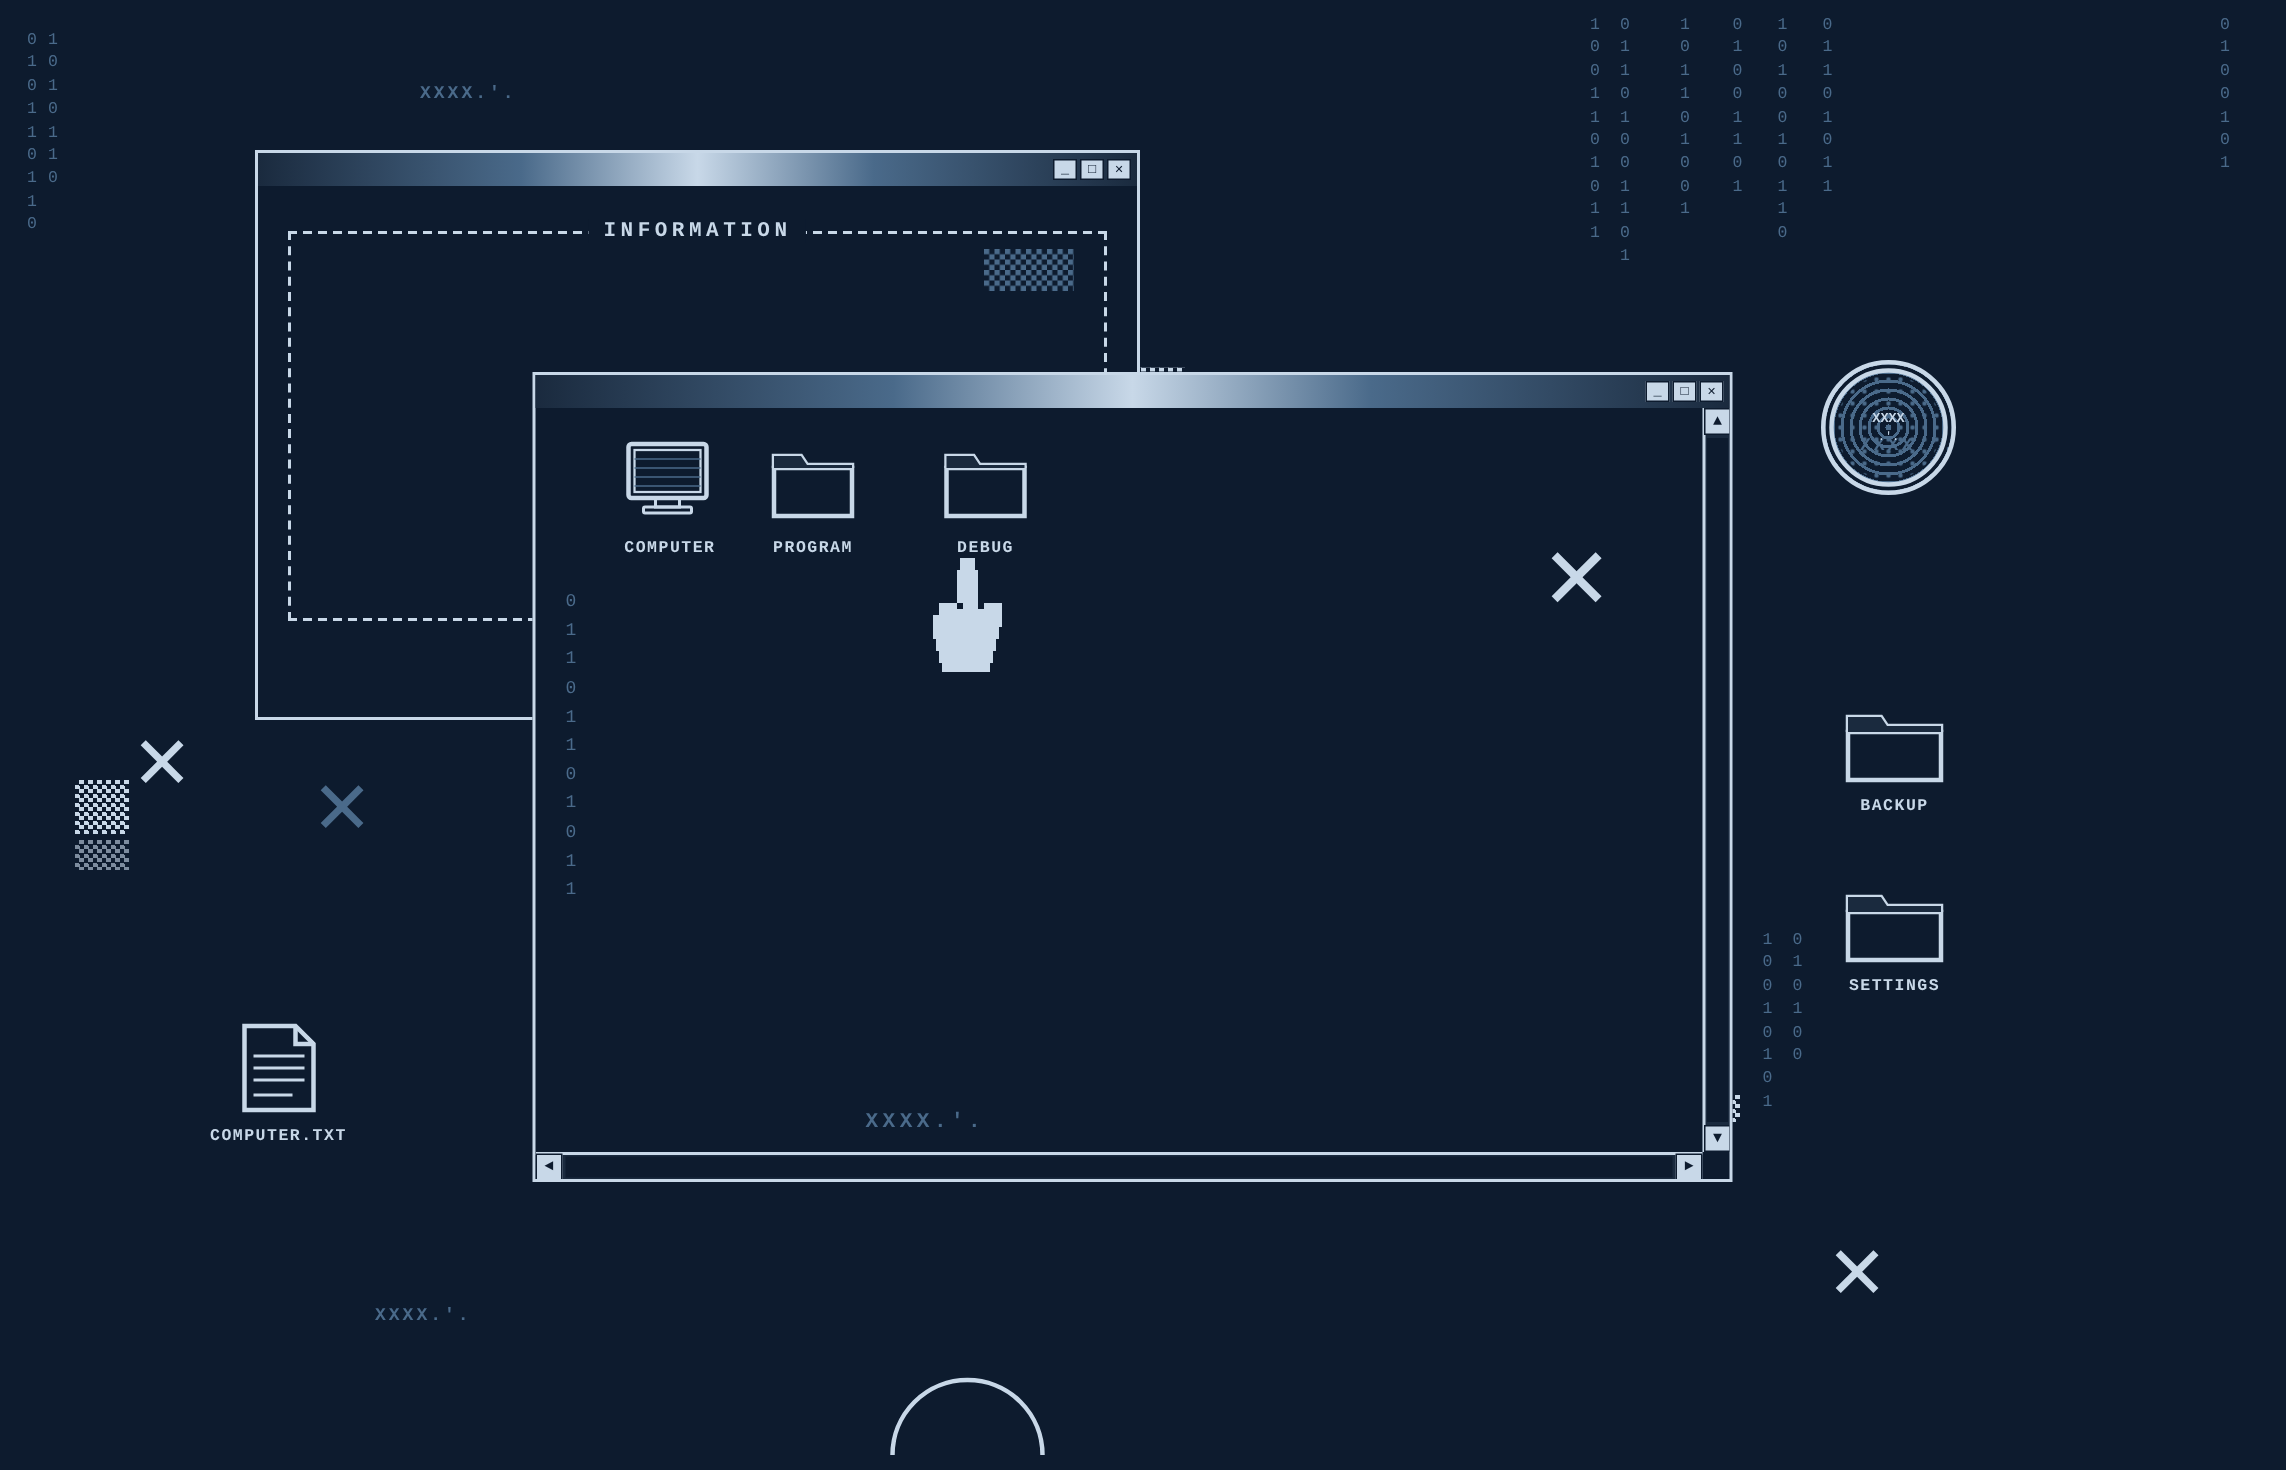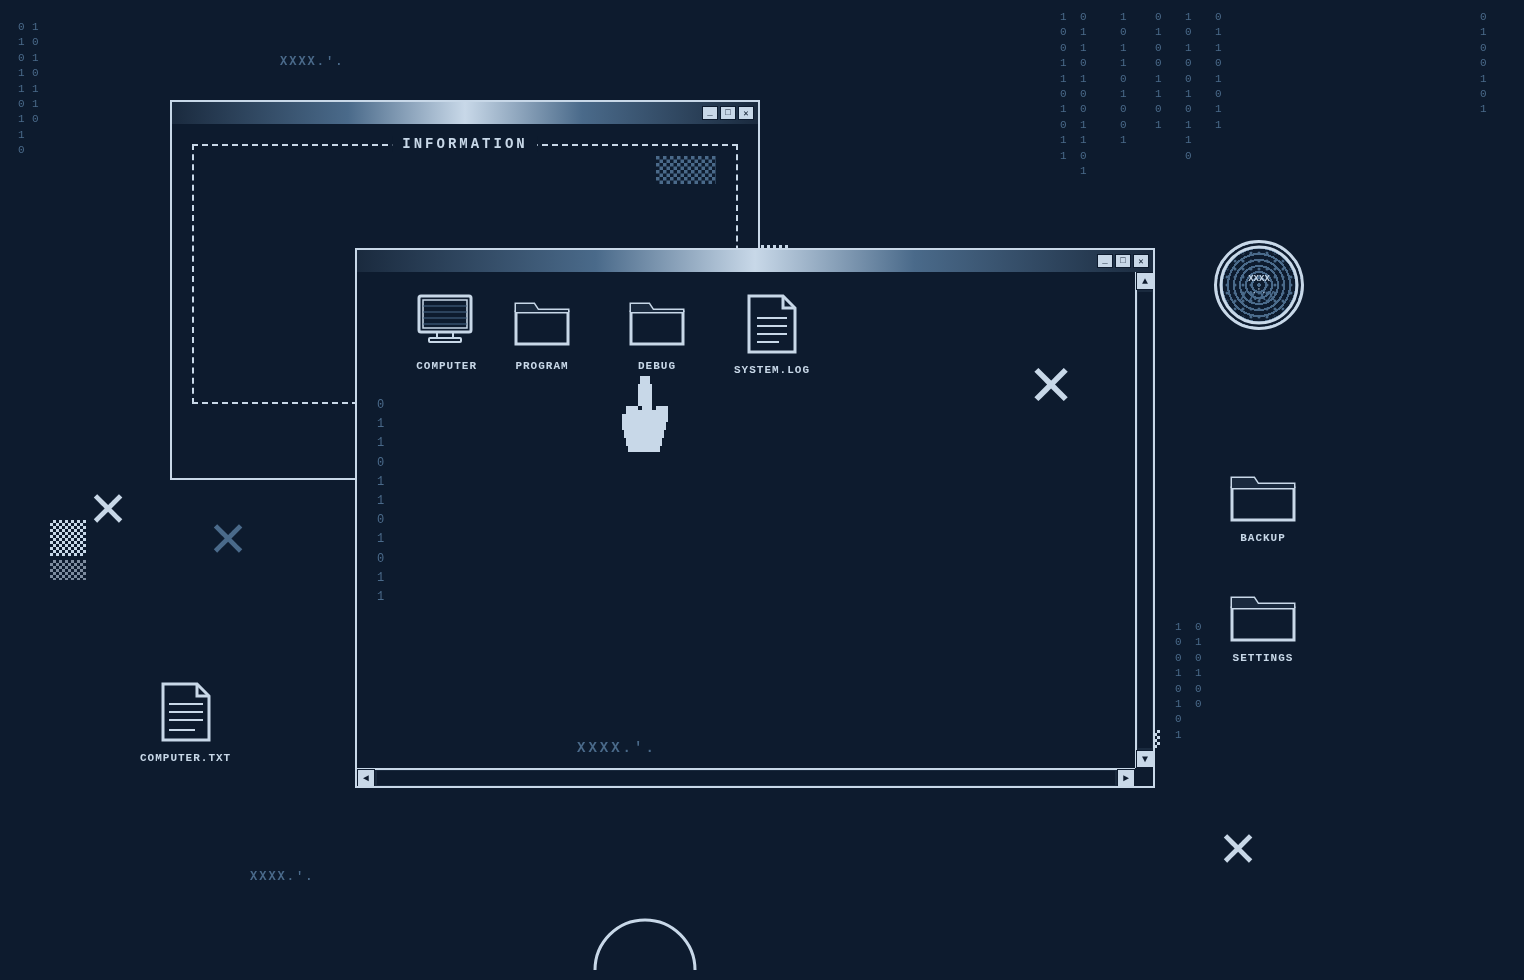--- a/index.html
+++ b/index.html
@@ -97,20 +97,21 @@
       padding: 20px;
       position: relative;
       height: calc(100% - 22px);
     }
 
     .dashed-box {
       border: 2px dashed #c8d8e8;
       width: 100%;
       height: 260px;
       position: relative;
+      margin-top: 10px;
     }
 
     .dashed-box-label {
       position: absolute;
       top: -10px;
       left: 50%;
       transform: translateX(-50%);
       background: #0d1b2e;
       padding: 0 10px;
       font-size: 14px;
@@ -497,33 +498,20 @@
       <div class="file-item" style="width:100px;">
         <svg width="60" height="60" viewBox="0 0 60 60" fill="none">
 
           <path d="M4 20 L4 52 L56 52 L56 20 Z" stroke="#c8d8e8" stroke-width="3" fill="none"></path>
           <path d="M4 20 L4 12 L22 12 L26 18 L56 18 L56 20" stroke="#c8d8e8" stroke-width="3" fill="none"></path>
           <path d="M4 12 L22 12 L26 18 L56 18 L56 20 L4 20" fill="#1a2a3e"></path>
         </svg>
         <span class="file-label">DEBUG</span>
       </div>
 
-      <div class="file-item" style="width:100px;">
-        <svg width="54" height="64" viewBox="0 0 54 64" fill="none">
-
-          <path d="M4 4 L38 4 L50 16 L50 60 L4 60 Z" stroke="#c8d8e8" stroke-width="3" fill="none"></path>
-          <path d="M38 4 L38 16 L50 16" stroke="#c8d8e8" stroke-width="3" fill="none"></path>
-
-          <line x1="12" y1="26" x2="42" y2="26" stroke="#c8d8e8" stroke-width="2"></line>
-          <line x1="12" y1="34" x2="42" y2="34" stroke="#c8d8e8" stroke-width="2"></line>
-          <line x1="12" y1="42" x2="42" y2="42" stroke="#c8d8e8" stroke-width="2"></line>
-          <line x1="12" y1="50" x2="34" y2="50" stroke="#c8d8e8" stroke-width="2"></line>
-        </svg>
-        <span class="file-label">SYSTEM.LOG</span>
-      </div>
 
     </div>
 
     <div style="display:flex; flex-direction:row; padding:10px 20px 0 20px; gap:15px; align-items:flex-start;">
 
       <div style="width:100px; padding-top:10px;">
         <div style="font-size:12px; color:#4a6a8a; line-height:1.6;">
           <div>0</div>
           <div>1</div>
           <div>1</div>

